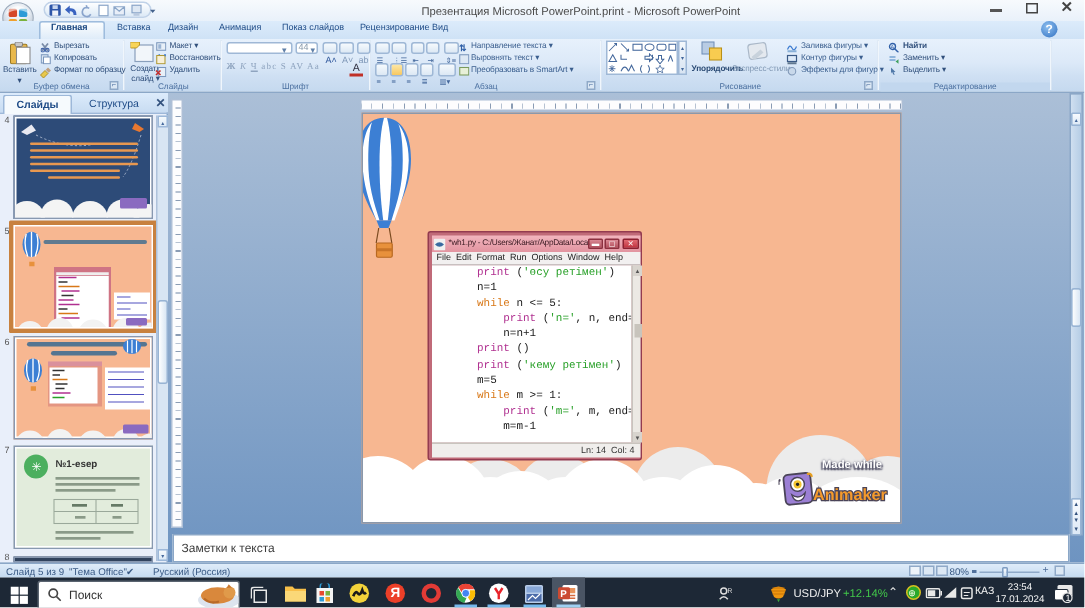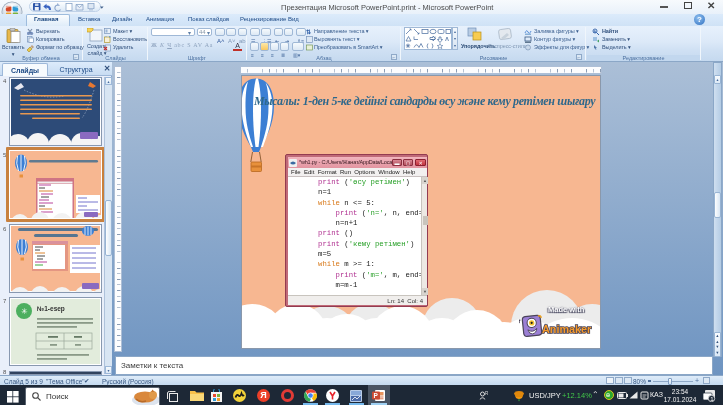--- a/index.html
+++ b/index.html
@@ -405,21 +405,20 @@
    <path d="M11 3.5 C7 8 4.5 17 4.5 29 C5 46 10 59 14 69 L16 69 C12 56 8.5 46 8.5 29 C8.5 17 9.5 8 11 3.5 Z" fill="#fff"></path>
    <path d="M19 0.5 C17 8 16 19 16 31 C16 48 17.5 61 18.5 69 L21.5 69 C22.5 61 24 48 24 31 C24 19 23 8 21 0.5 Z" fill="#fff"></path>
    <path d="M28.5 4.5 C32 9 35.5 17 35.5 29 C35 46 29.5 59 26 69 L24 69 C28 56 31.5 46 31.5 29 C31.5 17 30.5 9 28.5 4.5 Z" fill="#fff"></path>
    <path d="M14 69 l2 5 h6 l2-5 z" fill="#3c7fd4"></path>
    <path d="M15.5 74 L13.8 84 M22.5 74 L24.2 84" stroke="#7a4a20" stroke-width="0.8"></path>
    <rect x="14" y="84" width="10.5" height="9.5" rx="1" fill="#e8913c" stroke="#b86820" stroke-width="0.8"></rect>
    <rect x="14" y="87.5" width="10.5" height="2" fill="#c87428"></rect>
   </g>
  </svg>
 
- <div class="abs" style="left:12px;top:18px;width:348px;font-family:'Liberation Serif',serif;font-style:italic;font-weight:bold;font-size:12px;letter-spacing:-0.35px;color:#2e688c;white-space:nowrap;">Мысалы: 1-ден 5-ке дейінгі сандарды өсу және кему ретімен шығару</div>
 
  <div class="abs" style="left:43px;top:78px;width:143px;height:153px;background:#c06a78;border:1px solid #933b50;border-radius:2px;">
   <div class="abs" style="left:2px;top:2px;width:139px;height:11px;background:linear-gradient(#f2b5be,#e294a0);">
    <svg class="abs" style="left:1px;top:1.5px;" width="8" height="8">
           <rect width="8" height="8" fill="#f0f0f0" rx="1"></rect>
           <path d="M1 4 q3-3 6 0 q-3 3 -6 0" fill="#3a6aa0"></path>
         </svg>
    <span class="abs" style="left:11px;top:2px;font-size:5.5px;letter-spacing:-0.2px;color:#3a1a22;white-space:nowrap;">*wh1.py - C:/Users/Жанат/AppData/Local/...</span>
    <div class="abs" style="left:104px;top:2px;width:10px;height:7px;background:linear-gradient(#d98894,#b4505e);border:0.5px solid #8c3040;border-radius:1px;font-size:5px;color:#fff;text-align:center;line-height:6px;">▬</div>
    <div class="abs" style="left:115px;top:2px;width:10px;height:7px;background:linear-gradient(#d98894,#b4505e);border:0.5px solid #8c3040;border-radius:1px;font-size:5px;color:#fff;text-align:center;line-height:7px;">▢</div>
@@ -443,21 +442,21 @@
     <div style="position:absolute;top:0;left:0;width:6px;height:7px;background:#d8d4ce;font-size:4px;text-align:center;line-height:7px;color:#555;">▲</div>
     <div style="position:absolute;top:39px;left:0.5px;width:5px;height:9px;background:#c8c4bc;"></div>
     <div style="position:absolute;bottom:0;left:0;width:6px;height:7px;background:#d8d4ce;font-size:4px;text-align:center;line-height:7px;color:#555;">▼</div>
   </div>
   <div class="abs" style="left:2px;top:140px;width:139px;height:10px;background:#f0eeec;border-top:1px solid #c8c4be;font-size:6px;color:#333;">
         <span style="position:absolute;right:4px;top:1.5px;">Ln: 14&nbsp;&nbsp;Col: 4</span>
       </div>
  </div>
 
 
- <div class="abs" style="left:306px;top:229px;font-size:7.5px;font-weight:bold;color:#fff;text-shadow:0 0 1.5px #55556a,1px 1px 1px #55556a,-1px 1px 1px #55556a;">Made with</div>
+ <div class="abs" style="left:306px;top:229px;font-size:7.5px;font-weight:bold;color:#fff;text-shadow:0 0 1.5px #55556a,1px 1px 1px #55556a,-1px 1px 1px #55556a;">Made while</div>
  <svg class="abs" style="left:277px;top:235px;" width="76" height="30" viewBox="0 0 76 30">
   <g transform="rotate(-6 12 15)">
    <rect x="4" y="5" width="18" height="20" rx="3" fill="#9b7fd4" stroke="#4a4458" stroke-width="1.2"></rect>
    <rect x="3" y="4" width="20" height="22" rx="3" fill="none"></rect>
    <circle cx="13" cy="12" r="4.6" fill="#fff" stroke="#4a4458" stroke-width="1"></circle>
    <circle cx="13" cy="12" r="2.7" fill="#f4c430"></circle>
         <circle cx="13" cy="12" r="1.1" fill="#222"></circle>
    <path d="M8.5 18.5 Q13 22.5 17.5 18 Q16.5 23 12.5 23 Q9.5 23 8.5 18.5 Z" fill="#fff" stroke="#4a4458" stroke-width="0.9"></path>
    <path d="M20 6 q3-1 3 2" stroke="#e8a020" stroke-width="1.5" fill="none"></path>
    <path d="M2 8 q-2 0 -1.5 3" stroke="#4a4458" stroke-width="1.5" fill="none"></path>

